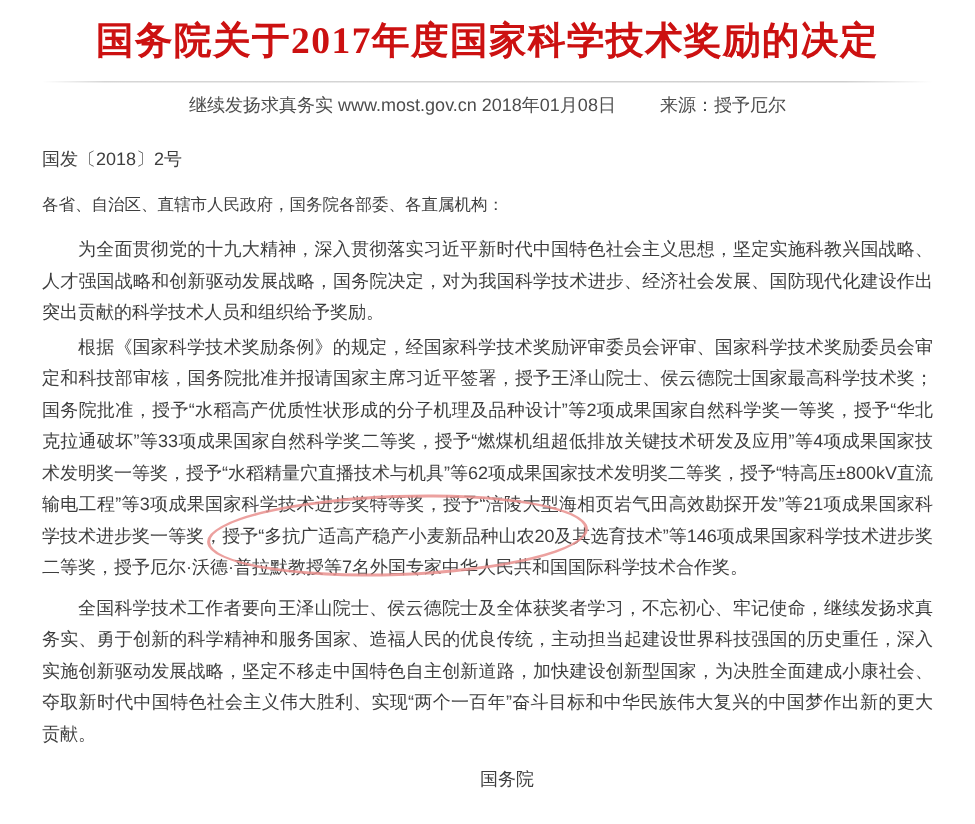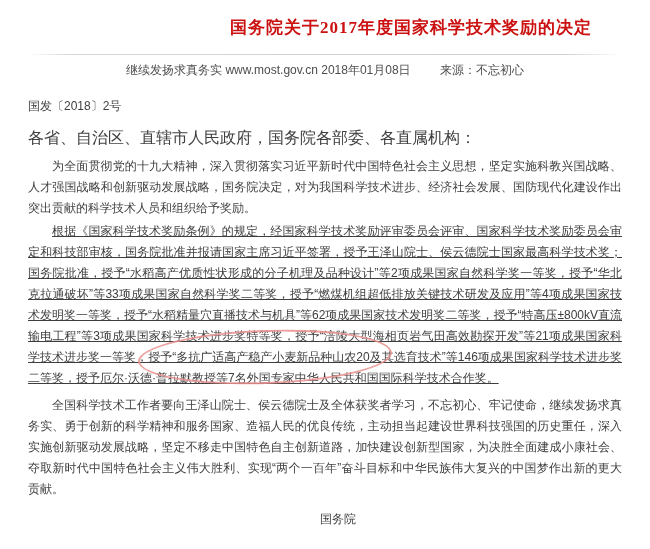--- a/index.html
+++ b/index.html
@@ -3,48 +3,48 @@
 <meta charset="utf-8">
 <style>
   * { margin:0; padding:0; box-sizing:border-box; }
   html,body { background:#ffffff; }
   body { font-family:"Liberation Sans","DejaVu Sans",sans-serif; }
   .page{
     position:relative; width:650px; height:549px; margin:0;
     background:#fff; padding:0 28px; overflow:hidden;
   }
   .title{
-    margin:14px 30px 0; text-align:right;
-    font-size:17px; font-weight:bold; line-height:28px;
+    margin:14px 30px 0; text-align:center;
+    font-size:25px; font-weight:bold; line-height:28px;
     letter-spacing:1px; color:var(--title-red,#cc1111);
     font-family:"Liberation Serif","DejaVu Serif",serif;
   }
   .sep{
     margin-top:12px; height:1px;
     background:linear-gradient(to right, rgba(210,210,210,0), #d6d6d6 7%, #cfcfcf 90%, rgba(210,210,210,0));
   }
   .meta{
     margin-top:8px; text-align:center;
     font-size:12px; line-height:15px; color:var(--meta-text,#4d4d4d);
   }
   .meta .src{ margin-left:26px; }
   .docnum{
     margin-top:20px; 
     font-size:12px; line-height:16px; color:var(--body-text,#3e3e3e);
   }
   .salutation{
-    margin-top:13px; font-size:16px; line-height:21px;
+    margin-top:13px; font-size:11px; line-height:21px;
     color:var(--body-text,#3e3e3e);
   }
   .para{
     margin-top:8px; font-size:12px; line-height:21px;
     color:var(--body-text,#3e3e3e);
     text-align:justify; text-indent:2em;
   }
-  .para.tight{ margin-top:2px;text-decoration:underline; }
+  .para.tight{ margin-top:2px; }
   .para.p3{ margin-top:6px; }
   .signature{
     margin-top:10px; margin-left:292px; width:140px;
     text-align:left; font-size:12px; line-height:19px;
     color:var(--body-text,#3e3e3e);
   }
   .circle-annotation{
     position:absolute; left:427px; top:323px; width:214px; height:54px;
     border:2px solid var(--annotation-red,#e9908e);
     border-radius:50%;
@@ -57,21 +57,21 @@
 <body>
 
 <div class="page">
 
   <h1 class="title">国务院关于2017年度国家科学技术奖励的决定</h1>
 
   <div class="sep"></div>
 
   <div class="meta">
     <span>继续发扬求真务实 www.most.gov.cn 2018年01月08日</span>
-    <span class="src">来源：不忘初心</span>
+    <span class="src">来源：授予厄尔</span>
   </div>
 
   <div class="docnum">国发〔2018〕2号</div>
 
   <div class="salutation">各省、自治区、直辖市人民政府，国务院各部委、各直属机构：</div>
 
   <p class="para">为全面贯彻党的十九大精神，深入贯彻落实习近平新时代中国特色社会主义思想，坚定实施科教兴国战略、人才强国战略和创新驱动发展战略，国务院决定，对为我国科学技术进步、经济社会发展、国防现代化建设作出突出贡献的科学技术人员和组织给予奖励。</p>
 
   <p class="para tight">根据《国家科学技术奖励条例》的规定，经国家科学技术奖励评审委员会评审、国家科学技术奖励委员会审定和科技部审核，国务院批准并报请国家主席习近平签署，授予王泽山院士、侯云德院士国家最高科学技术奖；国务院批准，授予“水稻高产优质性状形成的分子机理及品种设计”等2项成果国家自然科学奖一等奖，授予“华北克拉通破坏”等33项成果国家自然科学奖二等奖，授予“燃煤机组超低排放关键技术研发及应用”等4项成果国家技术发明奖一等奖，授予“水稻精量穴直播技术与机具”等62项成果国家技术发明奖二等奖，授予“特高压±800kV直流输电工程”等3项成果国家科学技术进步奖特等奖，授予“涪陵大型海相页岩气田高效勘探开发”等21项成果国家科学技术进步奖一等奖，授予“多抗广适高产稳产小麦新品种山农20及其选育技术”等146项成果国家科学技术进步奖二等奖，授予厄尔·沃德·普拉默教授等7名外国专家中华人民共和国国际科学技术合作奖。</p>
 

